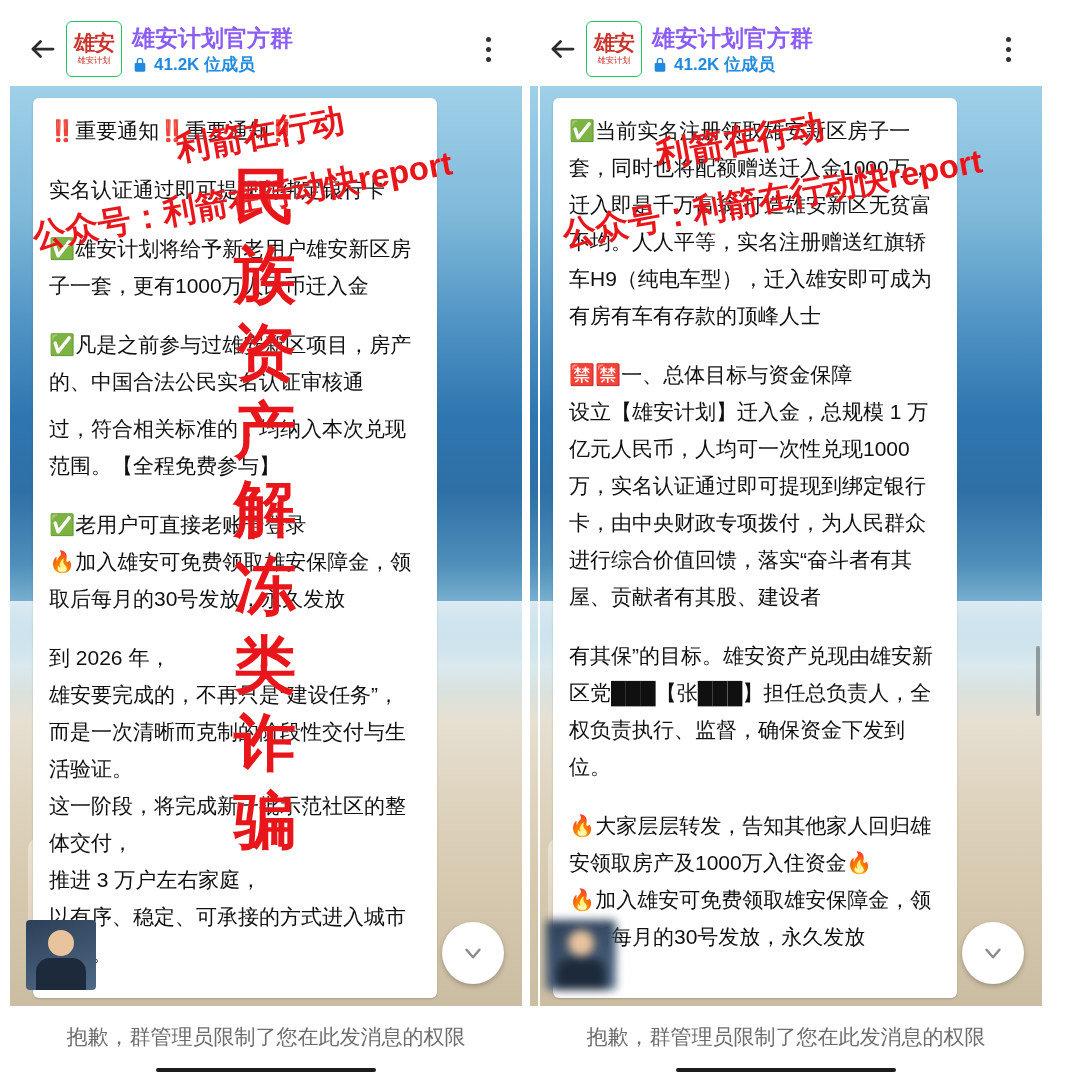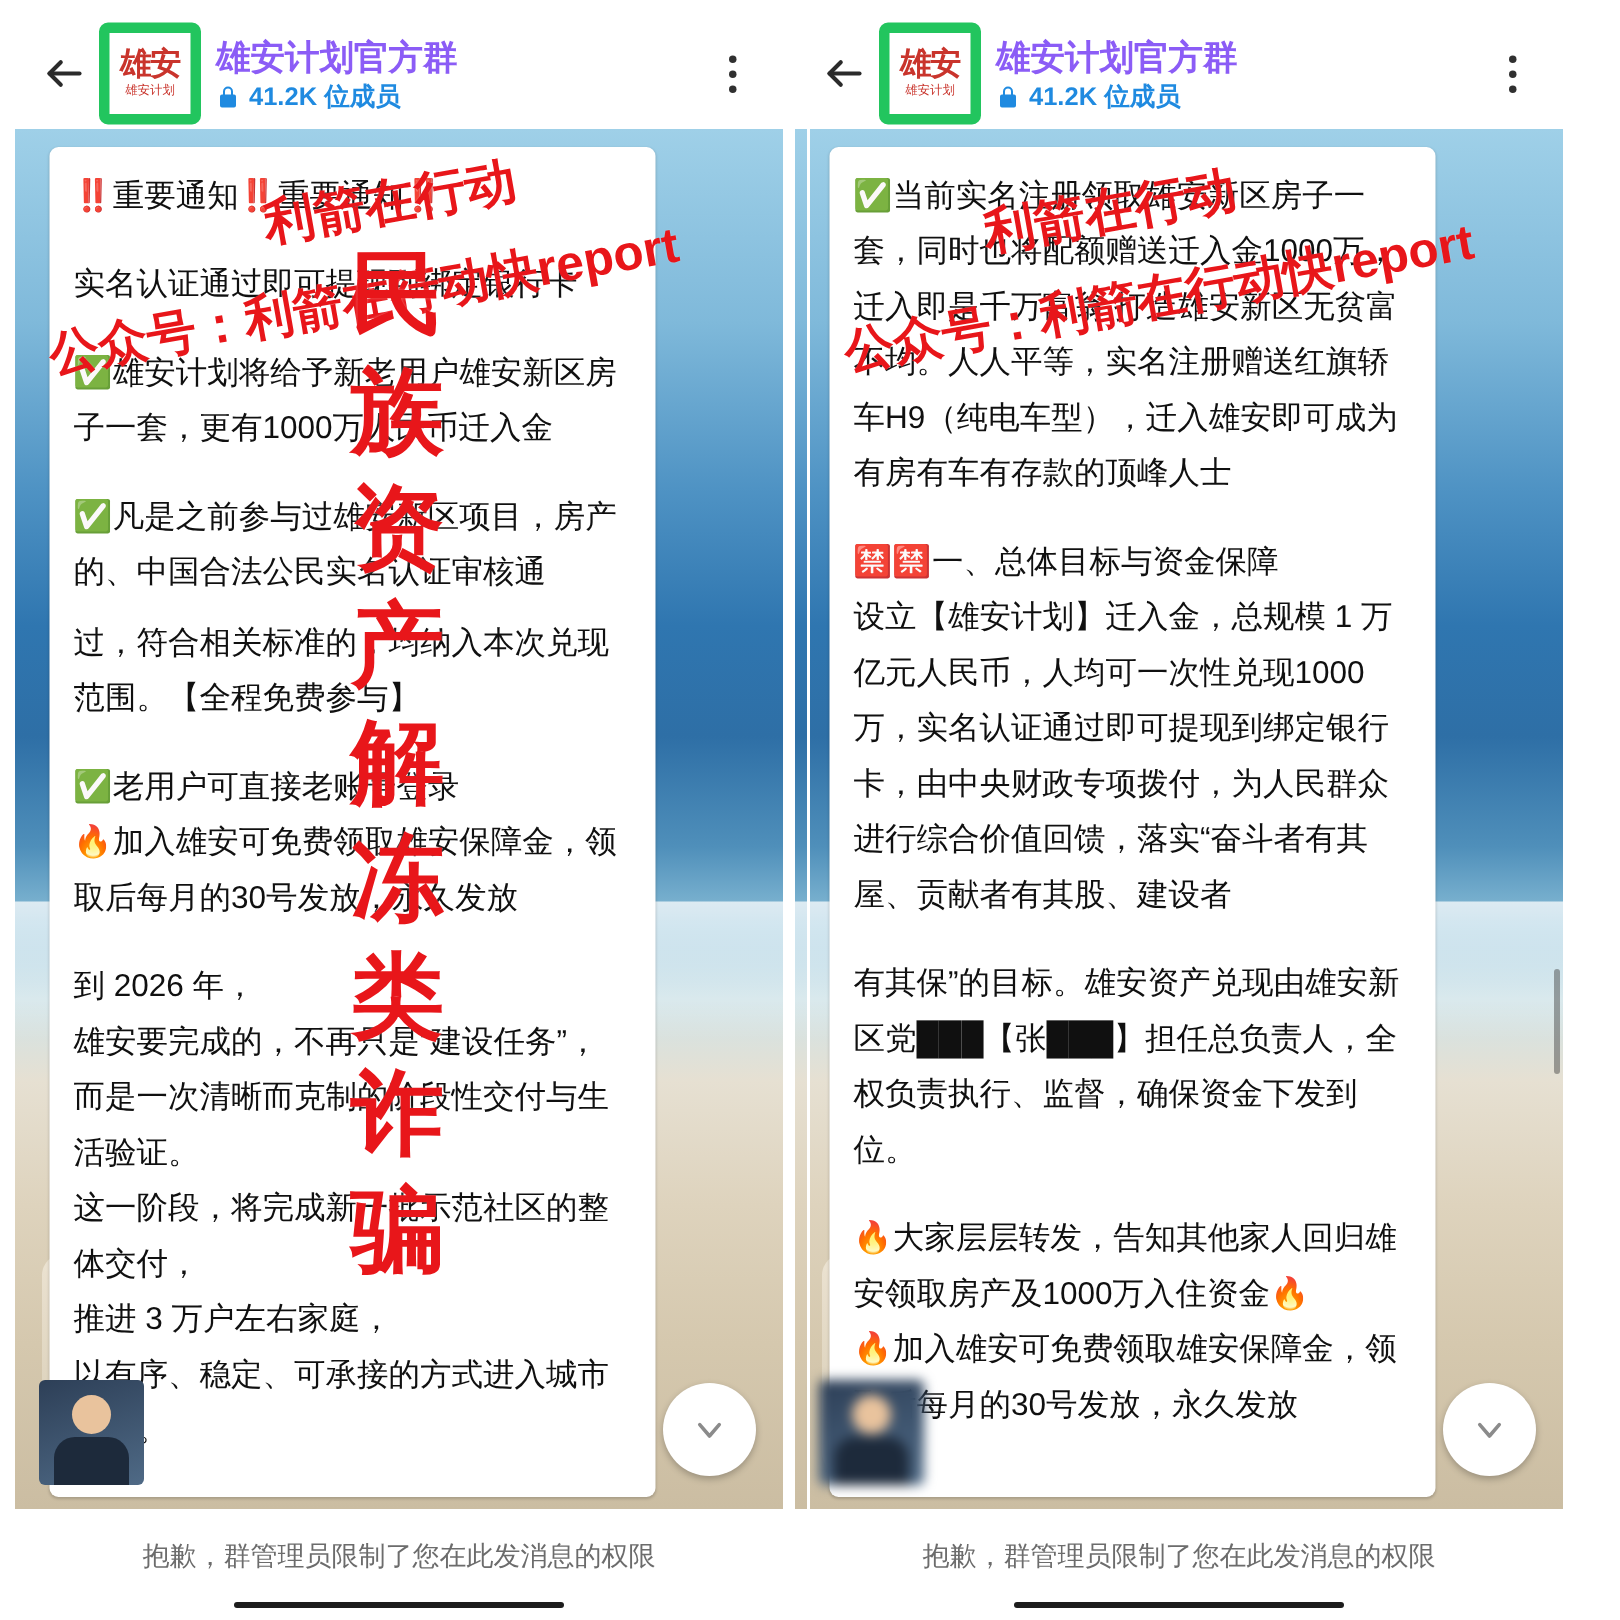--- a/index.html
+++ b/index.html
@@ -58,21 +58,21 @@
     height: 54px;
     flex: 0 0 auto;
     border-radius: 6px;
     background: #ffffff;
     display: flex;
     flex-direction: column;
     align-items: center;
     justify-content: center;
     margin-right: 10px;
     overflow: hidden;
-    border: 7px solid #22c55e;
+    border: 1px solid #22c55e;
   }
   .avatar-glyph {
     font-size: 21px;
     line-height: 21px;
     font-weight: 700;
     color: #c9342c;
     letter-spacing: -1px;
   }
   .avatar-sub {
     font-size: 9px;
@@ -260,21 +260,21 @@
     border-radius: 2px;
     background: rgba(60,60,60,0.45);
   }
   
   .footer-note {
     height: 62px;
     background: #ffffff;
     display: flex;
     align-items: center;
     justify-content: center;
-    font-size: 18px;
+    font-size: 21px;
     color: #6c6c6c;
   }
   .nav-bar {
     height: 4px;
     background: #ffffff;
     display: flex;
     align-items: center;
     justify-content: center;
   }
   .nav-pill {

